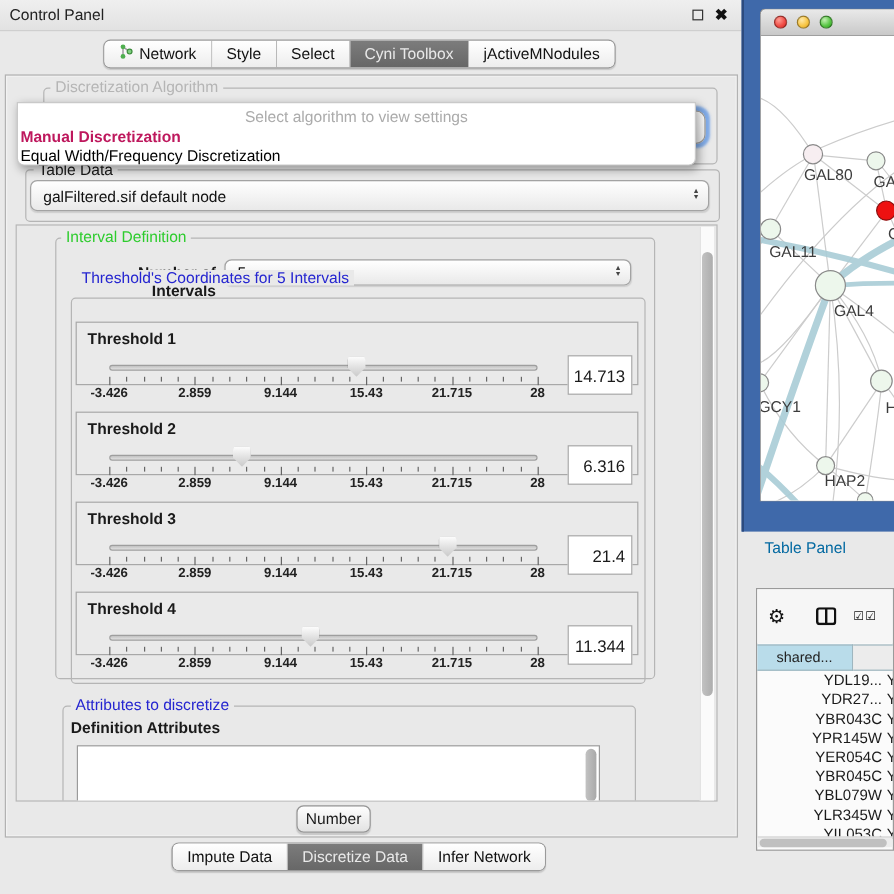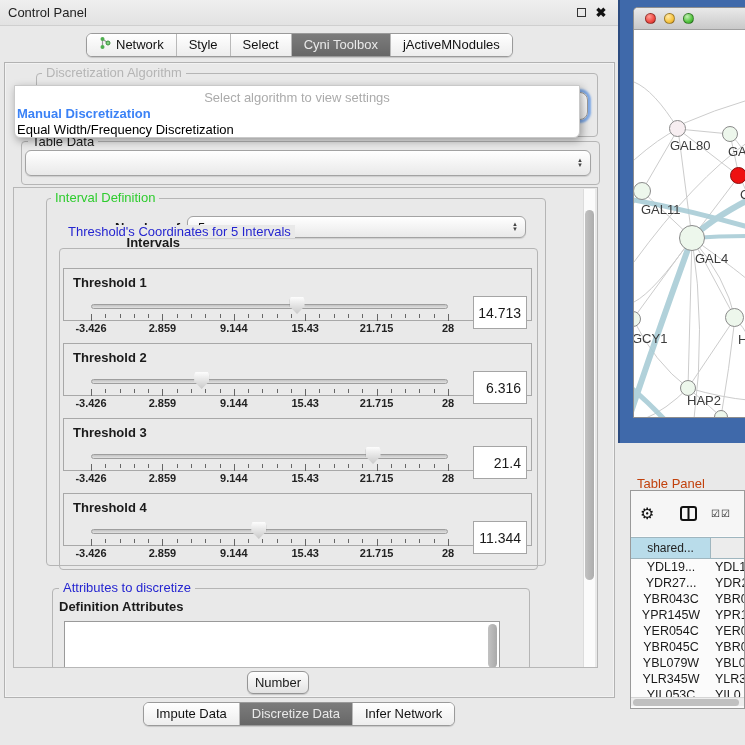--- a/index.html
+++ b/index.html
@@ -29,21 +29,21 @@
   .groupbox { position:absolute; border:1px solid #b5b5b5; border-radius:4px; }
   .group-title { position:absolute; background:#e9e9e9; padding:0 4px; font-size:13px; line-height:13px; white-space:nowrap; }
   .t-green { color:#2ecc2e; } .t-blue { color:#2525d0; } .t-faded { color:#b5b5b5; }
 
   
   #algo-combo { position:absolute; left:36px; top:29px; width:547px; height:28px; border-radius:8px; background:linear-gradient(#ffffff,#ececec); border:1px solid #9a9a9a; box-shadow:0 0 2px 3px rgba(110,160,230,.85); z-index:1; }
 
   
   #algo-popup { position:absolute; left:9px; top:22px; width:566px; height:53px; background:#fff; border:1px solid #c9c9c9; border-radius:0 0 6px 6px; box-shadow:2px 3px 8px rgba(0,0,0,.35); z-index:5; }
   #algo-popup .hint { position:absolute; left:0; right:0; top:4px; text-align:center; color:#ababab; }
-  #algo-popup .opt1 { position:absolute; left:2px; top:20px; font-weight:bold; color:#3b82f6; }
+  #algo-popup .opt1 { position:absolute; left:2px; top:20px; font-weight:bold; color:#be185d; }
   #algo-popup .opt2 { position:absolute; left:2px; top:36px; color:#000; }
 
   .combo { position:absolute; background:linear-gradient(#ffffff,#e9e9e9); border:1px solid #a3a3a3; border-radius:6px; box-shadow:0 1px 1px rgba(0,0,0,.12); display:flex; align-items:center; padding-left:10px; font-size:13px; color:#111; }
   .spinner { position:absolute; right:7px; top:50%; transform:translateY(-50%); display:flex; flex-direction:column; align-items:center; color:#444; }
   .spinner span { font-size:6px; line-height:5px; }
 
   
   #viewport { position:absolute; left:8px; top:124px; width:585px; height:481px; border:1px solid #b7b7b7; background:#e9e9e9; overflow:hidden; }
   #vp-scrollbar { position:absolute; right:2px; top:1px; width:12px; height:479px; background:#fbfbfb; border-left:1px solid #dcdcdc; }
   #vp-thumb { position:absolute; left:1px; top:21px; width:9px; height:370px; border-radius:5px; background:linear-gradient(90deg,#c2c2c2,#adadad); }
@@ -77,33 +77,33 @@
   #mac-window { position:absolute; left:13px; top:7px; width:114px; height:411px; background:#fff; border:1px solid #8e8e8e; border-right:none; border-radius:5px 0 0 0; overflow:hidden; }
   #mac-titlebar { position:absolute; left:0; top:0; width:100%; height:22px; background:linear-gradient(#e9e9e9,#c9c9c9); border-bottom:1px solid #9f9f9f; }
   .light { position:absolute; top:5px; width:11px; height:11px; border-radius:50%; border:1px solid rgba(0,0,0,.35); }
   #lt-red { left:11px; background:radial-gradient(circle at 35% 30%, #ff9d94, #f04a43 60%, #c92b24); }
   #lt-yellow { left:30px; background:radial-gradient(circle at 35% 30%, #ffe9a8, #f7c440 60%, #d89c1e); }
   #lt-green { left:49px; background:radial-gradient(circle at 35% 30%, #c4f0b4, #53c43f 60%, #2e9c23); }
   #net-canvas { position:absolute; left:0; top:22px; width:114px; height:389px; background:#fff; overflow:hidden; }
   .node { position:absolute; border:1px solid #8a8a8a; border-radius:50%; background:#edf7ec; }
   .nlabel { position:absolute; font-size:13px; color:#3c3c3c; white-space:nowrap; }
 
-  #tp-title { position:absolute; left:19px; top:476px; font-size:13px; color:#c2410c; }
+  #tp-title { position:absolute; left:19px; top:449px; font-size:13px; color:#0369a1; }
   #tp-box { position:absolute; left:12px; top:490px; width:115px; height:219px; background:#fbfbfb; border:1px solid #9a9a9a; overflow:hidden; }
   #tp-toolbar { position:absolute; left:0; top:0; width:100%; height:45px; background:#f6f6f6; }
   #gear-ic { position:absolute; left:9px; top:13px; font-size:16px; color:#111; }
   #cols-ic { position:absolute; left:49px; top:15px; }
   #check-ic { position:absolute; left:80px; top:17px; font-size:10px; letter-spacing:1px; color:#111; }
   #tp-header { position:absolute; left:0; top:46px; width:200px; height:22px; display:flex; }
   #tp-header .hc { height:22px; border:1px solid #9fb6bf; border-left:none; font-size:12px; display:flex; align-items:center; justify-content:center; color:#222; }
   #hc1 { width:80px; background:#b9dcea; }
   #hc2 { width:80px; background:#ececec; border-color:#c2c2c2; }
   #tp-rows { position:absolute; left:0; top:68px; width:200px; }
   .tp-row { display:flex; height:16px; line-height:16px; font-size:12.5px; }
-  .tp-row .c1 { width:80px; text-align:center; }
+  .tp-row .c1 { width:80px; text-align:right;margin-left:24px; }
   .tp-row .c2 { width:80px; padding-left:4px; }
   #tp-hscroll { position:absolute; left:0; top:206px; width:113px; height:9px; background:#ededed; border-top:1px solid #d5d5d5; }
   #tp-hthumb { position:absolute; left:2px; top:1px; width:106px; height:7px; border-radius:4px; background:#c0c0c0; }
 </style>
 </head>
 <body>
 
 <div id="control-panel">
   <div id="titlebar">
     <span class="title">Control Panel</span>
@@ -146,20 +146,21 @@
 
     <div id="algo-popup">
       <div class="hint">Select algorithm to view settings</div>
       <div class="opt1">Manual Discretization</div>
       <div class="opt2">Equal Width/Frequency Discretization</div>
     </div>
 
     <div class="groupbox" style="left:16px; top:78px; width:579px; height:44px;"></div>
     <span class="group-title" style="left:23px; top:72px;">Table Data</span>
     <div class="combo" style="left:20px; top:87px; width:566px; height:26px;">
+      <span>galFiltered.sif default node</span>
       <span class="spinner">
           <span>▲</span>
           <span>▼</span>
         </span>
     </div>
 
     <div id="viewport">
       <div class="groupbox" style="left:32px; top:10px; width:500px; height:368px;"></div>
       <span class="group-title t-green" style="left:37px; top:3px;">Interval Definition</span>
 

